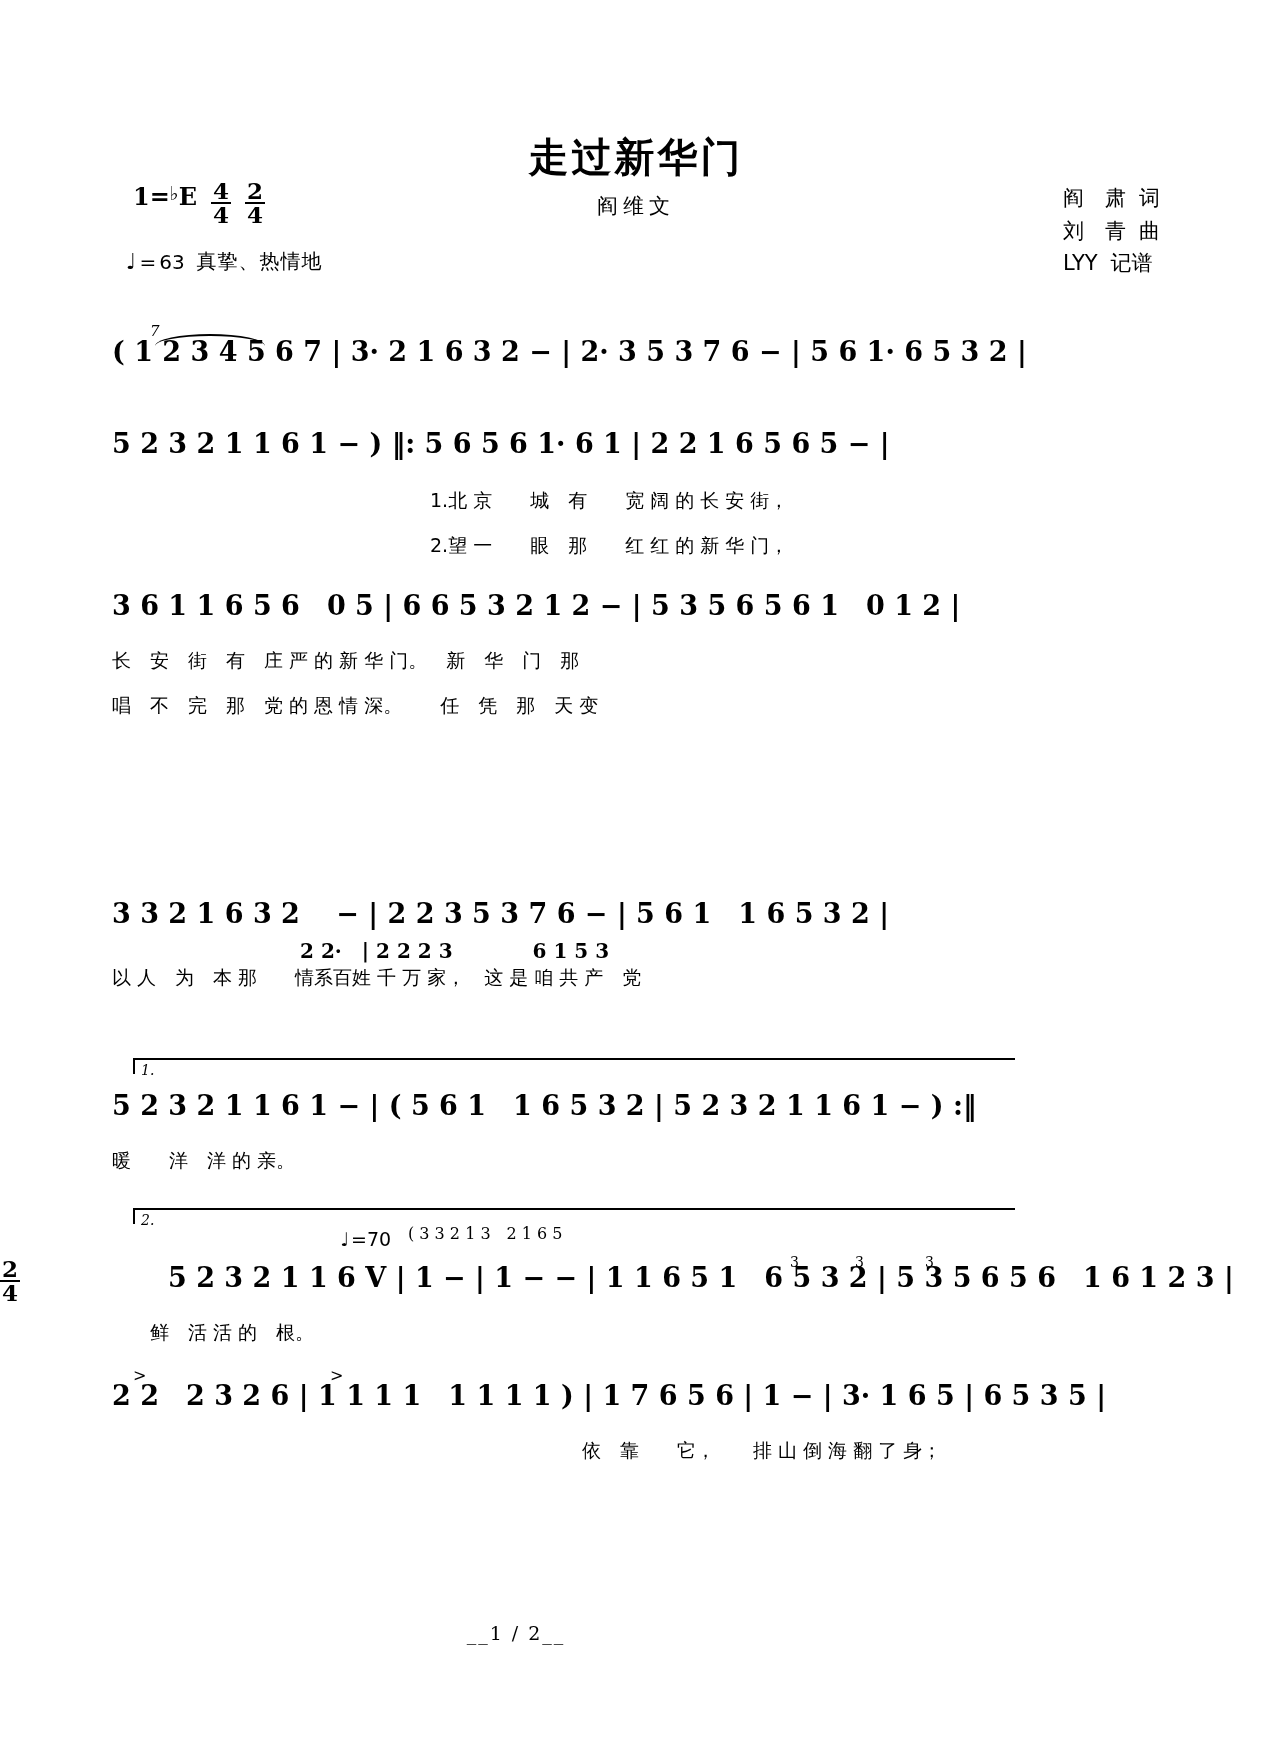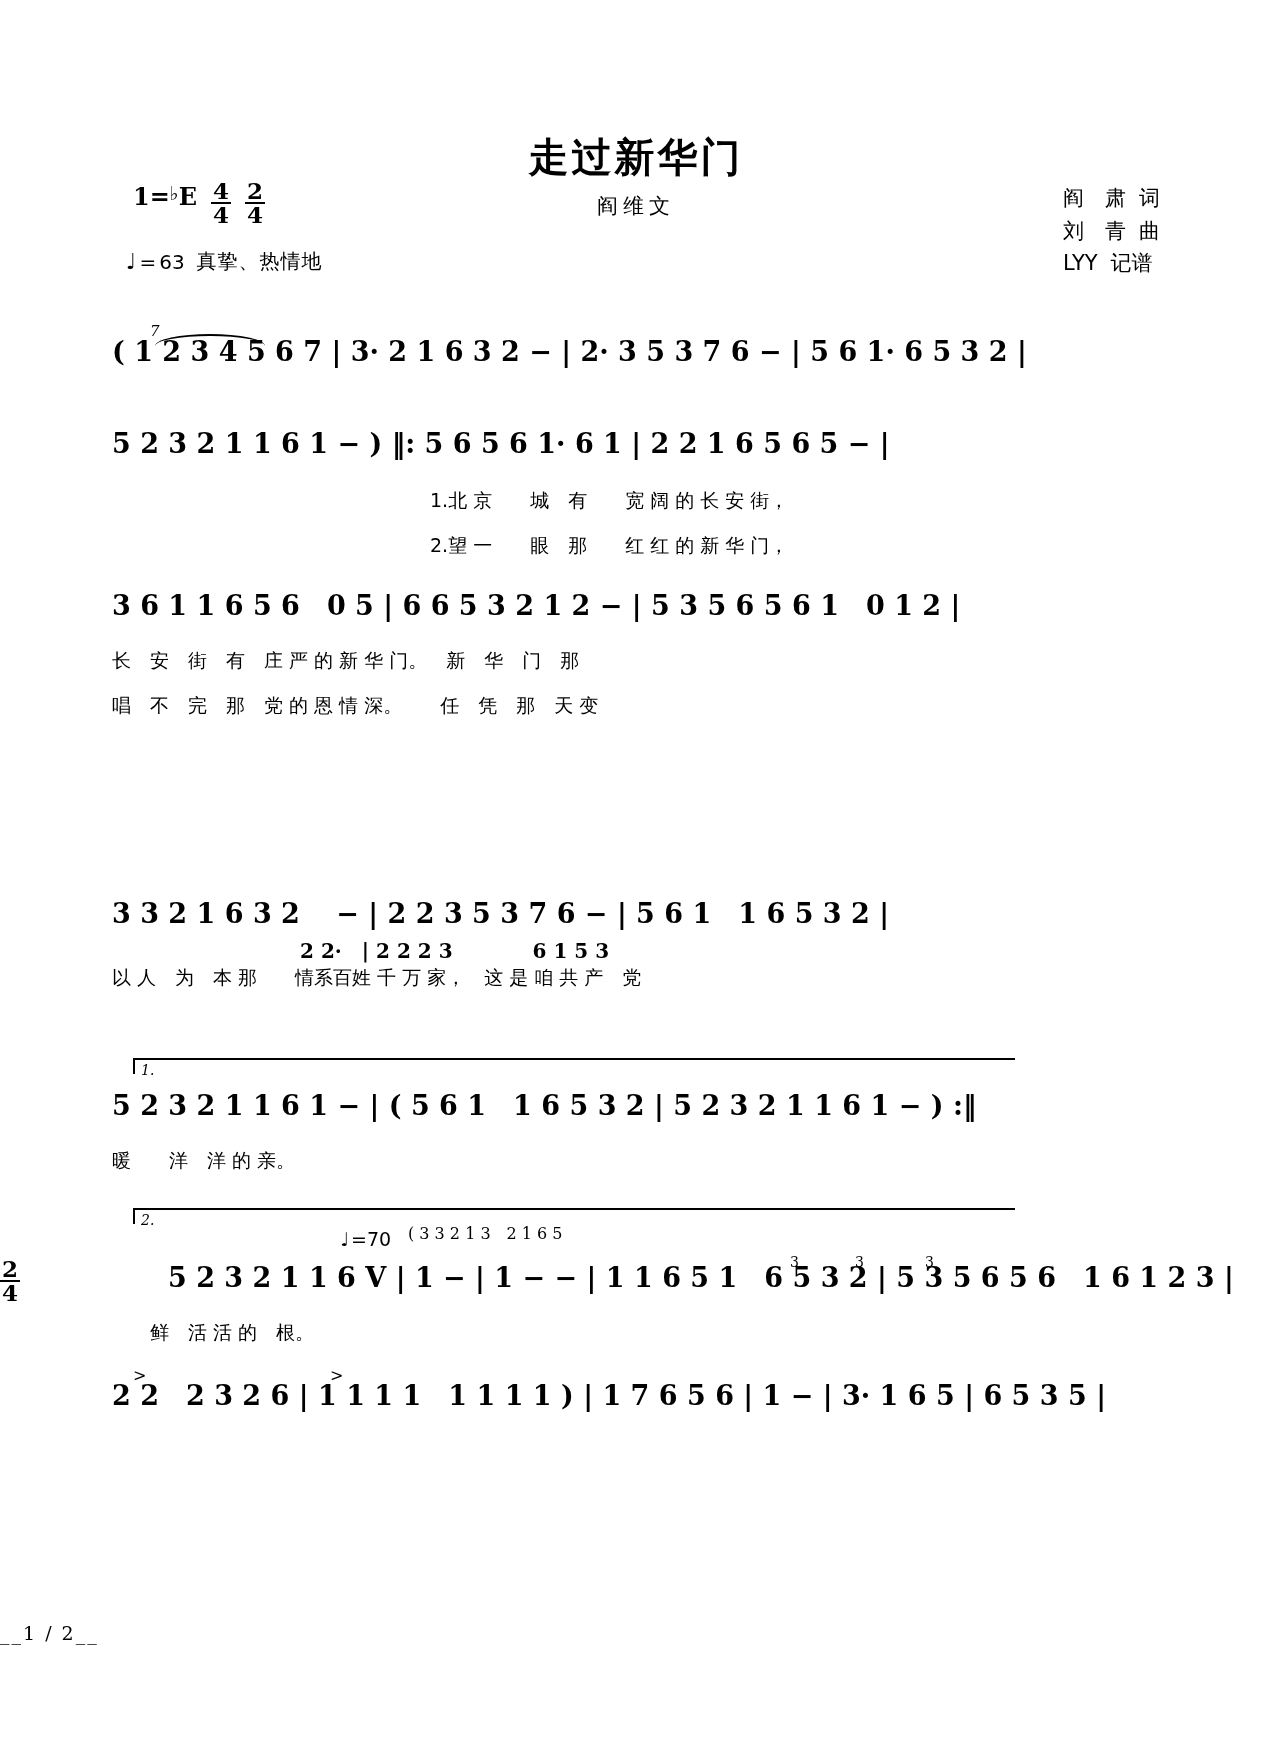--- a/index.html
+++ b/index.html
@@ -140,21 +140,21 @@
     top: 2px; left: 6px;
     font-size: 14px;
     font-style: italic;
     font-family: "DejaVu Serif", serif;
   }
   .pagenum {
     position: absolute;
     bottom: 108px;
     left: 0;
     width: 1032px;
-    text-align: left;
+    text-align: center;
     font-size: 19px;
     letter-spacing: 2px;
     font-family: "DejaVu Serif", serif;
   }
   .wmark {
     position: absolute;
     right: 108px;
     bottom: 36px;
     font-size: 11px;
     color: #cfcfcf;
@@ -248,20 +248,21 @@
     <div class="lyric" style="margin-left:150px;">鲜　活 活 的　根。</div>
     <div style="position:absolute;top:42px;left:790px;font-size:14px;font-family:'DejaVu Serif',serif;">3</div>
     <div style="position:absolute;top:42px;left:855px;font-size:14px;font-family:'DejaVu Serif',serif;">3</div>
     <div style="position:absolute;top:42px;left:925px;font-size:14px;font-family:'DejaVu Serif',serif;">3</div>
   </div>
 
   <div class="row" style="top:1378px">
     <div style="position:absolute;top:-12px;left:133px;font-size:16px;font-family:'DejaVu Serif',serif;">&gt;</div>
     <div style="position:absolute;top:-12px;left:330px;font-size:16px;font-family:'DejaVu Serif',serif;">&gt;</div>
     <div class="notes">2 2　2 3 2 6 | 1 1 1 1　1 1 1 1 ) | 1 7 6 5 6 | 1 − | 3· 1 6 5 | 6 5 3 5 |</div>
+    <div class="lyric" style="margin-left:430px;">　　　　　　　　依　靠　　它，　　排 山 倒 海 翻 了 身；</div>
   </div>
 
   <div class="pagenum">
     <span>__</span><span>1 / 2</span><span>__</span>
   </div>
 
   <div class="wmark"></div>
 </div>
 
 </body></html>

